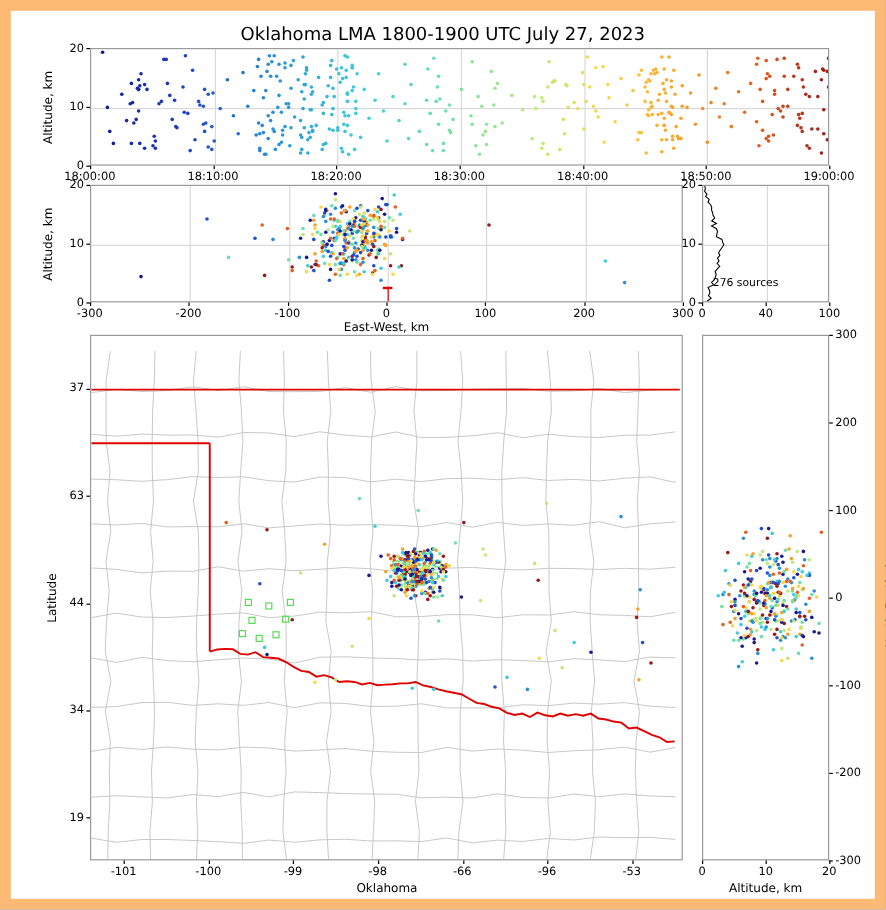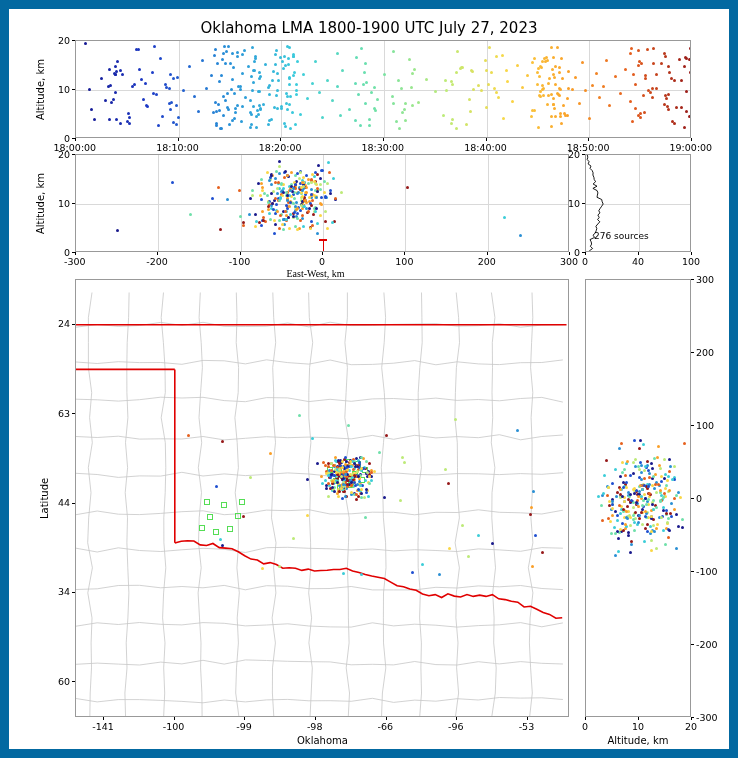--- a/index.html
+++ b/index.html
@@ -4,21 +4,21 @@
 <style>
   html, body {
     margin: 0;
     padding: 0;
     background: #b0b0b0;
   }
   #root {
     position: relative;
     width: 738px;
     height: 758px;
-    background: #0369a1;
+    background: #fdba74;
     font-family: "DejaVu Sans", "Liberation Sans", sans-serif;
     overflow: hidden;
   }
   #figure {
     position: absolute;
     left: 9px;
     top: 9px;
     width: 720px;
     height: 740px;
     background: #ffffff;
@@ -1585,57 +1585,57 @@
         <div class="ticklabel" style="left: 468.667px; top: 247px;">200</div>
         <div class="tick" style="left:477.7px; top:243px; width:1px; height:3px;"></div>
         <div class="ticklabel" style="left: 551px; top: 247px;">300</div>
         <div class="tick" style="left:560.0px; top:243px; width:1px; height:3px;"></div>
         <div class="ticklabel" style="left: 55px; top: 237.5px;">0</div>
         <div class="tick" style="left:63px; top:243.0px; width:3px; height:1px;"></div>
         <div class="ticklabel" style="left: 49px; top: 188.5px;">10</div>
         <div class="tick" style="left:63px; top:194.0px; width:3px; height:1px;"></div>
         <div class="ticklabel" style="left: 49px; top: 139.5px;">20</div>
         <div class="tick" style="left:63px; top:145.0px; width:3px; height:1px;"></div>
-        <div class="axlabel" style="top: 259px; left: 277.5px; font-family: Liberation Serif, serif;">East-West, km</div>
+        <div class="axlabel" style="top: 259px; left: 277.5px;">East-West, km</div>
         <div class="axlabel vlabel" style="left: 26px; top: 224.5px;">Altitude, km</div>
         <div class="ticklabel" style="left: 573px; top: 247px;">0</div>
         <div class="tick" style="left:576.0px; top:243px; width:1px; height:3px;"></div>
         <div class="ticklabel" style="left: 623px; top: 247px;">40</div>
         <div class="tick" style="left:629.0px; top:243px; width:1px; height:3px;"></div>
         <div class="ticklabel" style="left: 673px; top: 247px;">100</div>
         <div class="tick" style="left:682.0px; top:243px; width:1px; height:3px;"></div>
         <div class="ticklabel" style="left: 565px; top: 237.5px;">0</div>
         <div class="tick" style="left:573px; top:243.0px; width:3px; height:1px;"></div>
         <div class="ticklabel" style="left: 559px; top: 188.5px;">10</div>
         <div class="tick" style="left:573px; top:194.0px; width:3px; height:1px;"></div>
         <div class="ticklabel" style="left: 559px; top: 139.5px;">20</div>
         <div class="tick" style="left:573px; top:145.0px; width:3px; height:1px;"></div>
-        <div class="ticklabel" style="left: 83.2286px; top: 712px;">-141</div>
+        <div class="ticklabel" style="left: 83.2286px; top: 712px;">-101</div>
         <div class="tick" style="left:94.2px; top:708px; width:1px; height:3px;"></div>
         <div class="ticklabel" style="left: 153.8px; top: 712px;">-100</div>
         <div class="tick" style="left:164.8px; top:708px; width:1px; height:3px;"></div>
         <div class="ticklabel" style="left: 227.371px; top: 712px;">-99</div>
         <div class="tick" style="left:235.4px; top:708px; width:1px; height:3px;"></div>
         <div class="ticklabel" style="left: 297.943px; top: 712px;">-98</div>
         <div class="tick" style="left:305.9px; top:708px; width:1px; height:3px;"></div>
         <div class="ticklabel" style="left: 368.514px; top: 712px;">-66</div>
         <div class="tick" style="left:376.5px; top:708px; width:1px; height:3px;"></div>
         <div class="ticklabel" style="left: 439.086px; top: 712px;">-96</div>
         <div class="tick" style="left:447.1px; top:708px; width:1px; height:3px;"></div>
         <div class="ticklabel" style="left: 509.657px; top: 712px;">-53</div>
         <div class="tick" style="left:517.7px; top:708px; width:1px; height:3px;"></div>
-        <div class="ticklabel" style="left: 49px; top: 666.745px;">60</div>
+        <div class="ticklabel" style="left: 49px; top: 666.745px;">19</div>
         <div class="tick" style="left:63px; top:672.2px; width:3px; height:1px;"></div>
         <div class="ticklabel" style="left: 49px; top: 577.357px;">34</div>
         <div class="tick" style="left:63px; top:582.9px; width:3px; height:1px;"></div>
         <div class="ticklabel" style="left: 49px; top: 487.969px;">44</div>
         <div class="tick" style="left:63px; top:493.5px; width:3px; height:1px;"></div>
         <div class="ticklabel" style="left: 49px; top: 398.582px;">63</div>
         <div class="tick" style="left:63px; top:404.1px; width:3px; height:1px;"></div>
-        <div class="ticklabel" style="left: 49px; top: 309.194px;">24</div>
+        <div class="ticklabel" style="left: 49px; top: 309.194px;">37</div>
         <div class="tick" style="left:63px; top:314.7px; width:3px; height:1px;"></div>
         <div class="axlabel" style="top: 726px; left: 288px;">Oklahoma</div>
         <div class="axlabel vlabel" style="left: 30px; top: 509.5px;">Latitude</div>
         <div class="ticklabel" style="left: 573px; top: 712px;">0</div>
         <div class="tick" style="left:576.0px; top:708px; width:1px; height:3px;"></div>
         <div class="ticklabel" style="left: 623px; top: 712px;">10</div>
         <div class="tick" style="left:629.0px; top:708px; width:1px; height:3px;"></div>
         <div class="ticklabel" style="left: 676px; top: 712px;">20</div>
         <div class="tick" style="left:682.0px; top:708px; width:1px; height:3px;"></div>
         <div class="ticklabel" style="left: 687px; top: 702.5px;">-300</div>

